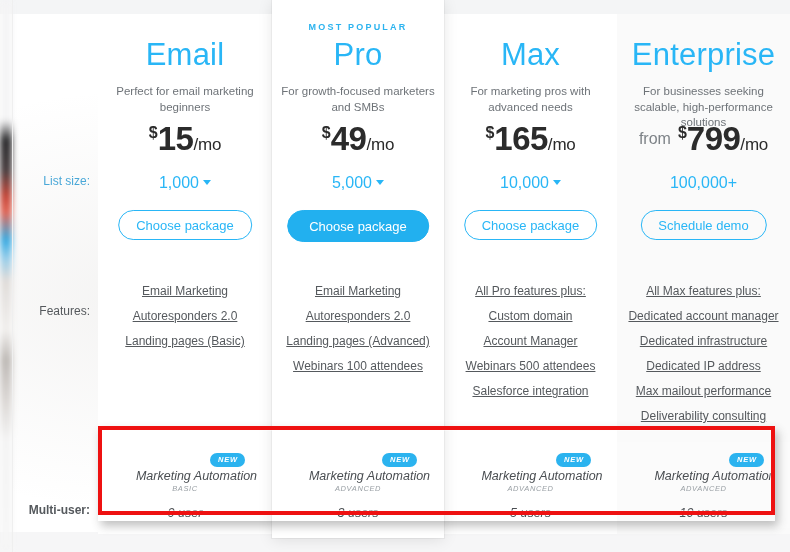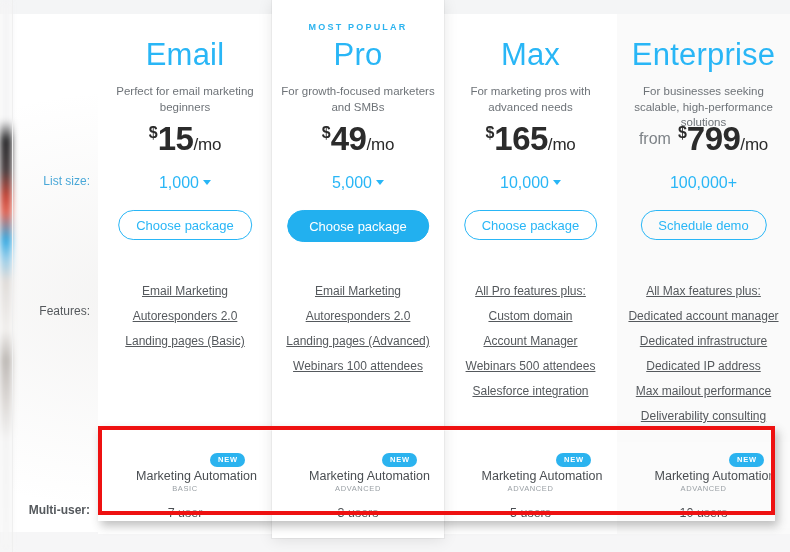--- a/index.html
+++ b/index.html
@@ -125,20 +125,21 @@
   .features{position:absolute;left:0;right:0;top:270px;}
   .feat{
     text-align:center;color:#55595d;font-size:12px;line-height:14px;
     margin-bottom:11px;white-space:nowrap;text-decoration:underline;
   }
 
   
   .mu{
     position:absolute;left:0;right:0;top:428px;height:86px;
     background:#ffffff;
+    font-style:italic;
   }
   .col-ent .mu{background:#fbfbfb;}
   .mu-inner{position:relative;height:100%;}
   .mu-title{
     position:absolute;left:4px;right:4px;top:27px;text-align:center;
     color:#4a4e52;font-size:12.5px;line-height:14px;white-space:nowrap;padding-left:23px;
   }
   .mu-tier{
     position:absolute;left:0;right:0;top:42px;text-align:center;
     color:#9aa0a5;font-size:7.5px;letter-spacing:.6px;
@@ -217,21 +218,21 @@
       <div class="features">
         <div class="feat">Email Marketing</div>
         <div class="feat">Autoresponders 2.0</div>
         <div class="feat">Landing pages (Basic)</div>
       </div>
       <div class="mu">
         <div class="mu-inner">
           <div class="badge-new badge-email">NEW</div>
           <div class="mu-title">Marketing Automation</div>
           <div class="mu-tier">BASIC</div>
-          <div class="mu-users">7 user</div>
+          <div class="mu-users">9 user</div>
         </div>
       </div>
     </div>
 
     <div class="pro-card">
       <div class="most-popular mp-top">MOST POPULAR</div>
       <div class="most-popular mp-bottom">MOST POPULAR</div>
 
       <div class="hdr" style="top:14px;">
         <div class="plan-name">Pro</div>

